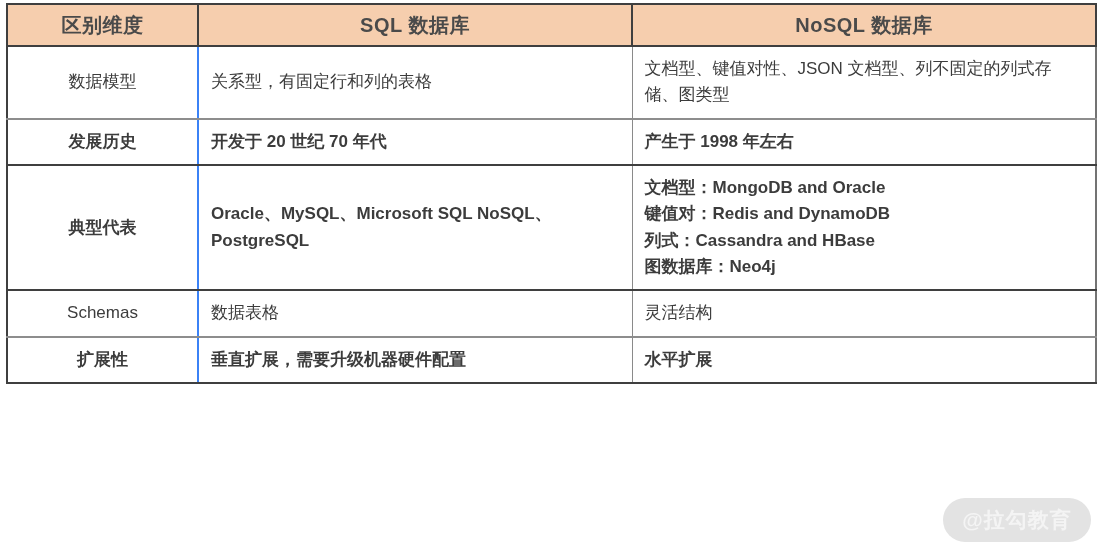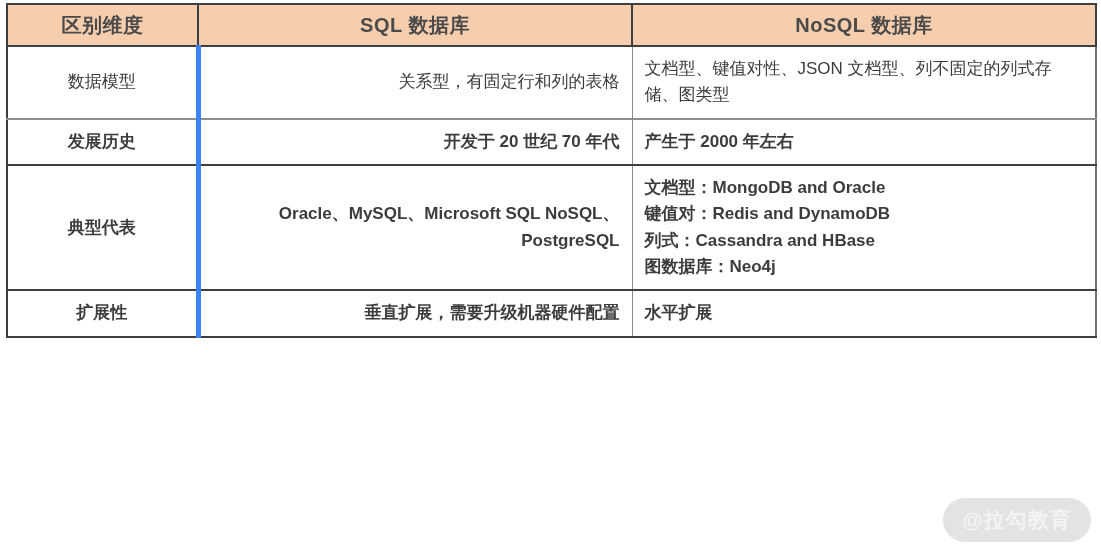--- a/index.html
+++ b/index.html
@@ -56,24 +56,24 @@
     line-height: 1.55;
     vertical-align: middle;
     padding: 9px 12px;
     box-sizing: border-box;
     border-left: 2px solid #3f3f3f;
     border-right: 2px solid #737373;
     color: #3c3c3c;
   }
   tbody td.cell-dim {
     text-align: center;
-    border-right: 5px solid #3b82f6;
+    border-right: 2px solid #3b82f6;
   }
   tbody td.cell-sql {
-    text-align: right;
+    text-align: left;
     border-left: 1px solid #8a8a8a;
     border-right: 1px solid #8a8a8a;
     margin-top: 27px;
   }
   tbody td.cell-nosql {
     text-align: left;
     border-left: 1px solid #8a8a8a;
   }
 
   
@@ -122,32 +122,37 @@
 
     <tr class="sep-gray">
       <td class="cell-dim">数据模型</td>
       <td class="cell-sql">关系型，有固定行和列的表格</td>
       <td class="cell-nosql multiline">文档型、键值对性、JSON 文档型、列不固定的列式存储、图类型</td>
     </tr>
 
     <tr class="sep-dark">
       <td class="cell-dim">发展历史</td>
       <td class="cell-sql">开发于 20 世纪 70 年代</td>
-      <td class="cell-nosql multiline">产生于 2000 年左右</td>
+      <td class="cell-nosql multiline">产生于 1998 年左右</td>
     </tr>
 
     <tr class="sep-dark">
       <td class="cell-dim">典型代表</td>
       <td class="cell-sql">Oracle、MySQL、Microsoft SQL NoSQL、PostgreSQL</td>
       <td class="cell-nosql multiline">文档型：MongoDB and Oracle
 键值对：Redis and DynamoDB
 列式：Cassandra and HBase
 图数据库：Neo4j</td>
     </tr>
 
+    <tr class="sep-gray">
+      <td class="cell-dim">Schemas</td>
+      <td class="cell-sql">数据表格</td>
+      <td class="cell-nosql multiline">灵活结构</td>
+    </tr>
 
     <tr class="sep-dark">
       <td class="cell-dim">扩展性</td>
       <td class="cell-sql">垂直扩展，需要升级机器硬件配置</td>
       <td class="cell-nosql multiline">水平扩展</td>
     </tr>
 
 
 
 

